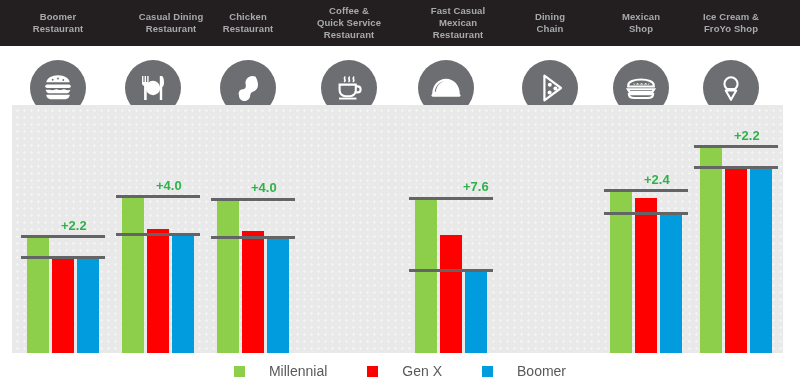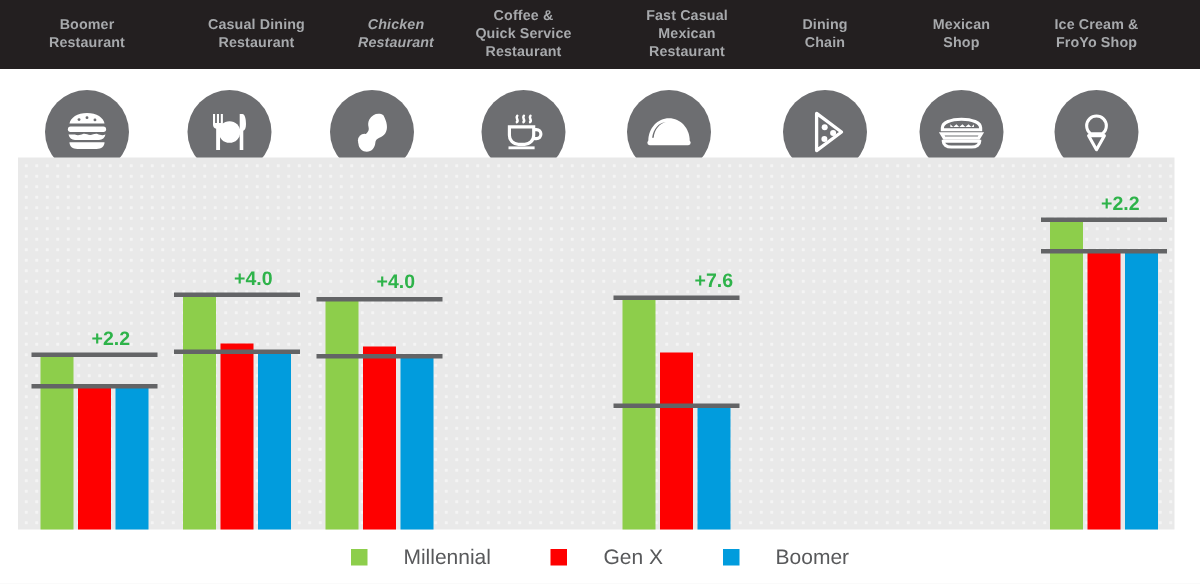--- a/index.html
+++ b/index.html
@@ -51,21 +51,21 @@
         <span>Boomer</span>
         <span>Restaurant</span>
       </div>
     </div>
     <div class="hdr-col" style="left: 119px; width: 104px;">
       <div>
         <span>Casual Dining</span>
         <span>Restaurant</span>
       </div>
     </div>
-    <div class="hdr-col" style="left: 212px; width: 104px; font-style: italic;">
+    <div class="hdr-col" style="left: 196px; width: 104px;">
       <div>
         <span>Chicken</span>
         <span>Restaurant</span>
       </div>
     </div>
     <div class="hdr-col" style="left: 297px; width: 104px;">
       <div>
         <span>Coffee &amp;</span>
         <span>Quick Service</span>
         <span>Restaurant</span>
@@ -190,20 +190,28 @@
       <div class="dlabel" style="left: 34px; bottom: 157.569px;">+4.0</div>
     </div>
     <div class="group" style="left: 403px; width: 72px;">
       <div class="bar m" style="height: 154.523px;"></div>
       <div class="bar g" style="height: 118.277px;"></div>
       <div class="bar b" style="height: 82.0308px;"></div>
       <div class="refline" style="left: -6px; width: 84px; bottom: 153.023px;"></div>
       <div class="refline" style="left: -6px; width: 84px; bottom: 80.5308px;"></div>
       <div class="dlabel" style="left: 48px; bottom: 158.523px;">+7.6</div>
     </div>
+    <div class="group" style="left: 598px; width: 72px;">
+      <div class="bar m" style="height: 162.154px;"></div>
+      <div class="bar g" style="height: 154.523px;"></div>
+      <div class="bar b" style="height: 139.262px;"></div>
+      <div class="refline" style="left: -6px; width: 84px; bottom: 160.654px;"></div>
+      <div class="refline" style="left: -6px; width: 84px; bottom: 137.762px;"></div>
+      <div class="dlabel" style="left: 34px; bottom: 166.154px;">+2.4</div>
+    </div>
     <div class="group" style="left: 688px; width: 72px;">
       <div class="bar m" style="height: 206.031px;"></div>
       <div class="bar g" style="height: 185.046px;"></div>
       <div class="bar b" style="height: 185.046px;"></div>
       <div class="refline" style="left: -6px; width: 84px; bottom: 204.531px;"></div>
       <div class="refline" style="left: -6px; width: 84px; bottom: 183.546px;"></div>
       <div class="dlabel" style="left: 34px; bottom: 210.031px;">+2.2</div>
     </div>
   </div>
 

